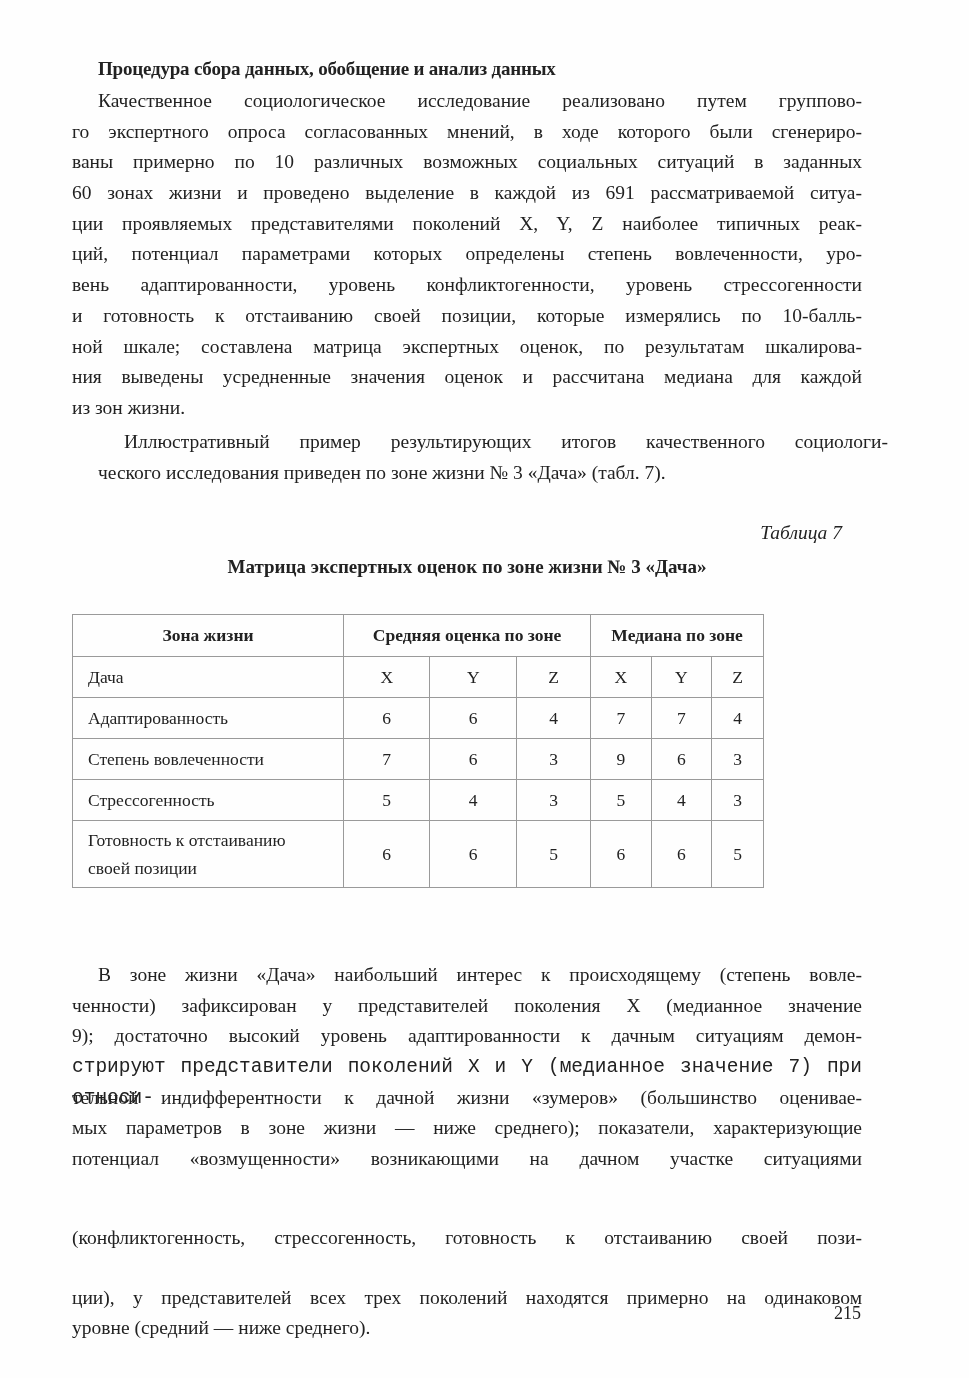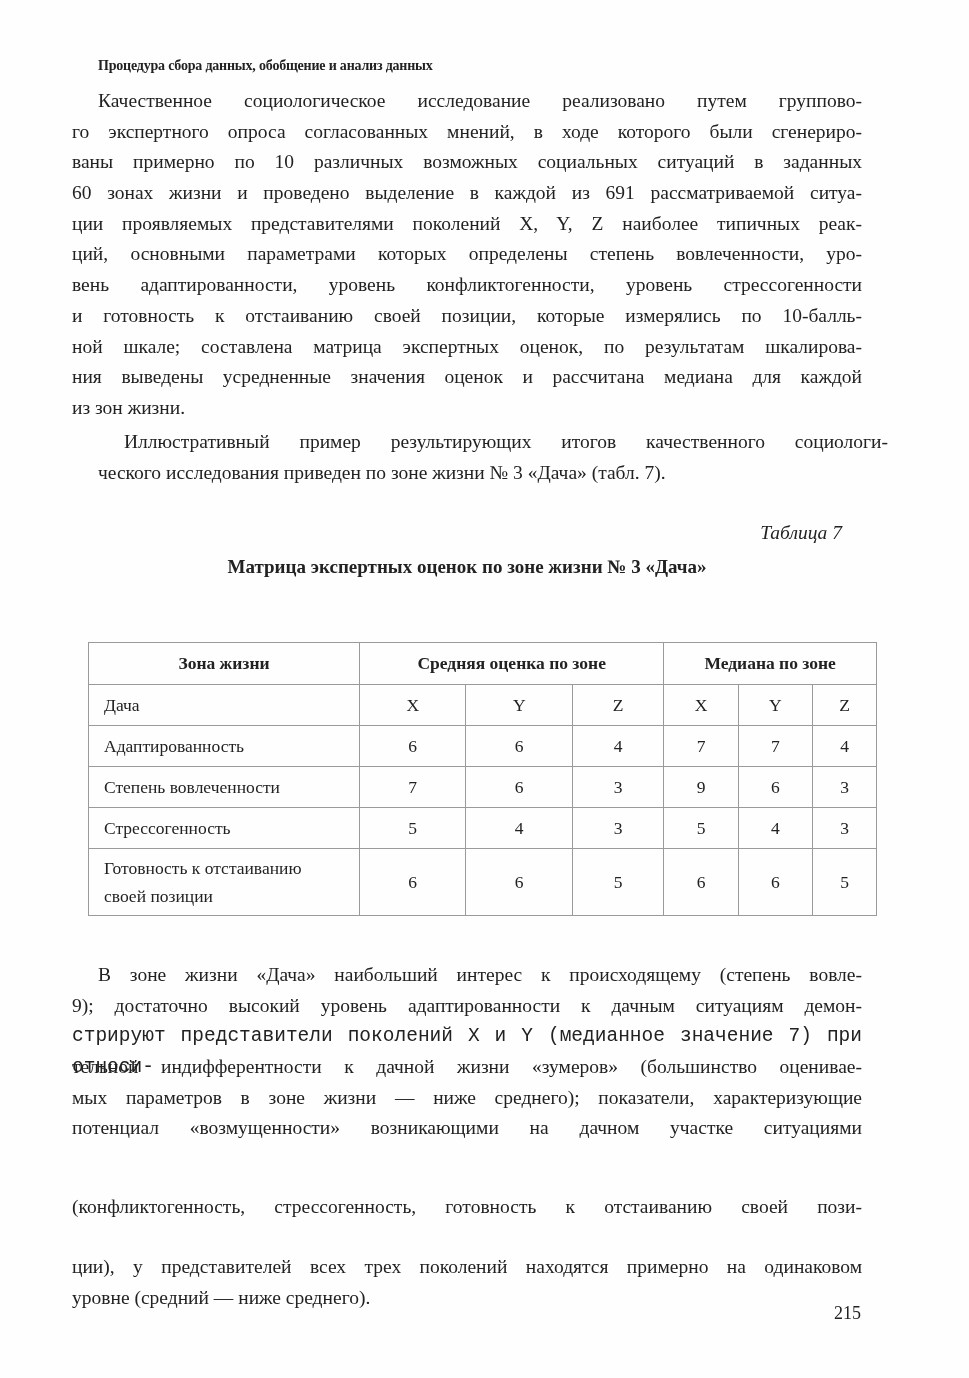--- a/index.html
+++ b/index.html
@@ -15,21 +15,21 @@
     .page {
       position: absolute;
       left: 72px;
       top: 0;
       width: 790px;
     }
     .heading {
       position: absolute;
       left: 26px;
       top: 58px;
-      font-size: 14px;
+      font-size: 19px;
       font-weight: bold;
       letter-spacing: -0.2px;
       white-space: nowrap;
     }
     .para {
       position: absolute;
       left: 0;
       width: 790px;
       font-size: 19.5px;
       line-height: 30.7px;
@@ -56,26 +56,25 @@
       left: 0;
       width: 790px;
       top: 556px;
       text-align: center;
       font-weight: bold;
       font-size: 19px;
     }
     table.matrix {
       position: absolute;
       left: 0;
-      top: 642px;
-      width: 789px;
+      top: 614px;
+      width: 692px;
       border-collapse: collapse;
       font-size: 17.5px;
       border: 1.6px solid #555;
-      margin-left: 16px;
     }
     table.matrix td, table.matrix th {
       border: 1px solid #9a9a9a;
       padding: 0;
     }
     table.matrix th {
       font-weight: bold;
       height: 41px;
       text-align: center;
       font-size: 17.5px;
@@ -103,21 +102,21 @@
 <div class="page">
 
   <div class="heading">Процедура сбора данных, обобщение и анализ данных</div>
 
   <div class="para" style="top:86px;">
     <span class="line first" style="white-space: normal;">Качественное социологическое исследование реализовано путем группово-</span>
     <span class="line" style="white-space: normal;">го экспертного опроса согласованных мнений, в ходе которого были сгенериро-</span>
     <span class="line" style="white-space: normal;">ваны примерно по 10 различных возможных социальных ситуаций в заданных</span>
     <span class="line" style="white-space: normal;">60 зонах жизни и проведено выделение в каждой из 691 рассматриваемой ситуа-</span>
     <span class="line" style="white-space: normal;">ции проявляемых представителями поколений X, Y, Z наиболее типичных реак-</span>
-    <span class="line" style="white-space: normal;">ций, основными параметрами которых определены степень вовлеченности, уро-</span>
+    <span class="line" style="white-space: normal;">ций, потенциал параметрами которых определены степень вовлеченности, уро-</span>
     <span class="line" style="white-space: normal;">вень адаптированности, уровень конфликтогенности, уровень стрессогенности</span>
     <span class="line" style="white-space: normal;">и готовность к отстаиванию своей позиции, которые измерялись по 10-балль-</span>
     <span class="line" style="white-space: normal;">ной шкале; составлена матрица экспертных оценок, по результатам шкалирова-</span>
     <span class="line" style="white-space: normal;">ния выведены усредненные значения оценок и рассчитана медиана для каждой</span>
     <span class="line last" style="white-space: normal;">из зон жизни.</span>
   </div>
 
   <div class="para" style="top:427px;margin-left:26px;">
     <span class="line first" style="white-space: normal;">Иллюстративный пример результирующих итогов качественного социологи-</span>
     <span class="line last" style="white-space: normal;">ческого исследования приведен по зоне жизни № 3 «Дача» (табл. 7).</span>
@@ -179,20 +178,21 @@
       <td>5</td>
       <td>6</td>
       <td>6</td>
       <td>5</td>
     </tr>
   </tbody>
     </table>
 
   <div class="para" style="top:960px;">
     <span class="line first" style="white-space: normal;">В зоне жизни «Дача» наибольший интерес к происходящему (степень вовле-</span>
+    <span class="line" style="white-space: normal;">ченности) зафиксирован у представителей поколения X (медианное значение</span>
     <span class="line" style="white-space: normal;">9); достаточно высокий уровень адаптированности к дачным ситуациям демон-</span>
     <span class="line" style="white-space: normal; font-family: Liberation Mono, monospace;">стрируют представители поколений X и Y (медианное значение 7) при относи-</span>
     <span class="line" style="white-space: normal;">тельной индифферентности к дачной жизни «зумеров» (большинство оценивае-</span>
     <span class="line" style="white-space: normal;">мых параметров в зоне жизни — ниже среднего); показатели, характеризующие</span>
     <span class="line" style="white-space: normal;">потенциал «возмущенности» возникающими на дачном участке ситуациями</span>
     <span class="line" style="white-space: normal; margin-top: 48px;">(конфликтогенность, стрессогенность, готовность к отстаиванию своей пози-</span>
     <span class="line" style="white-space: normal; margin-top: 29px;">ции), у представителей всех трех поколений находятся примерно на одинаковом</span>
     <span class="line last" style="white-space: normal;">уровне (средний — ниже среднего).</span>
   </div>
 

